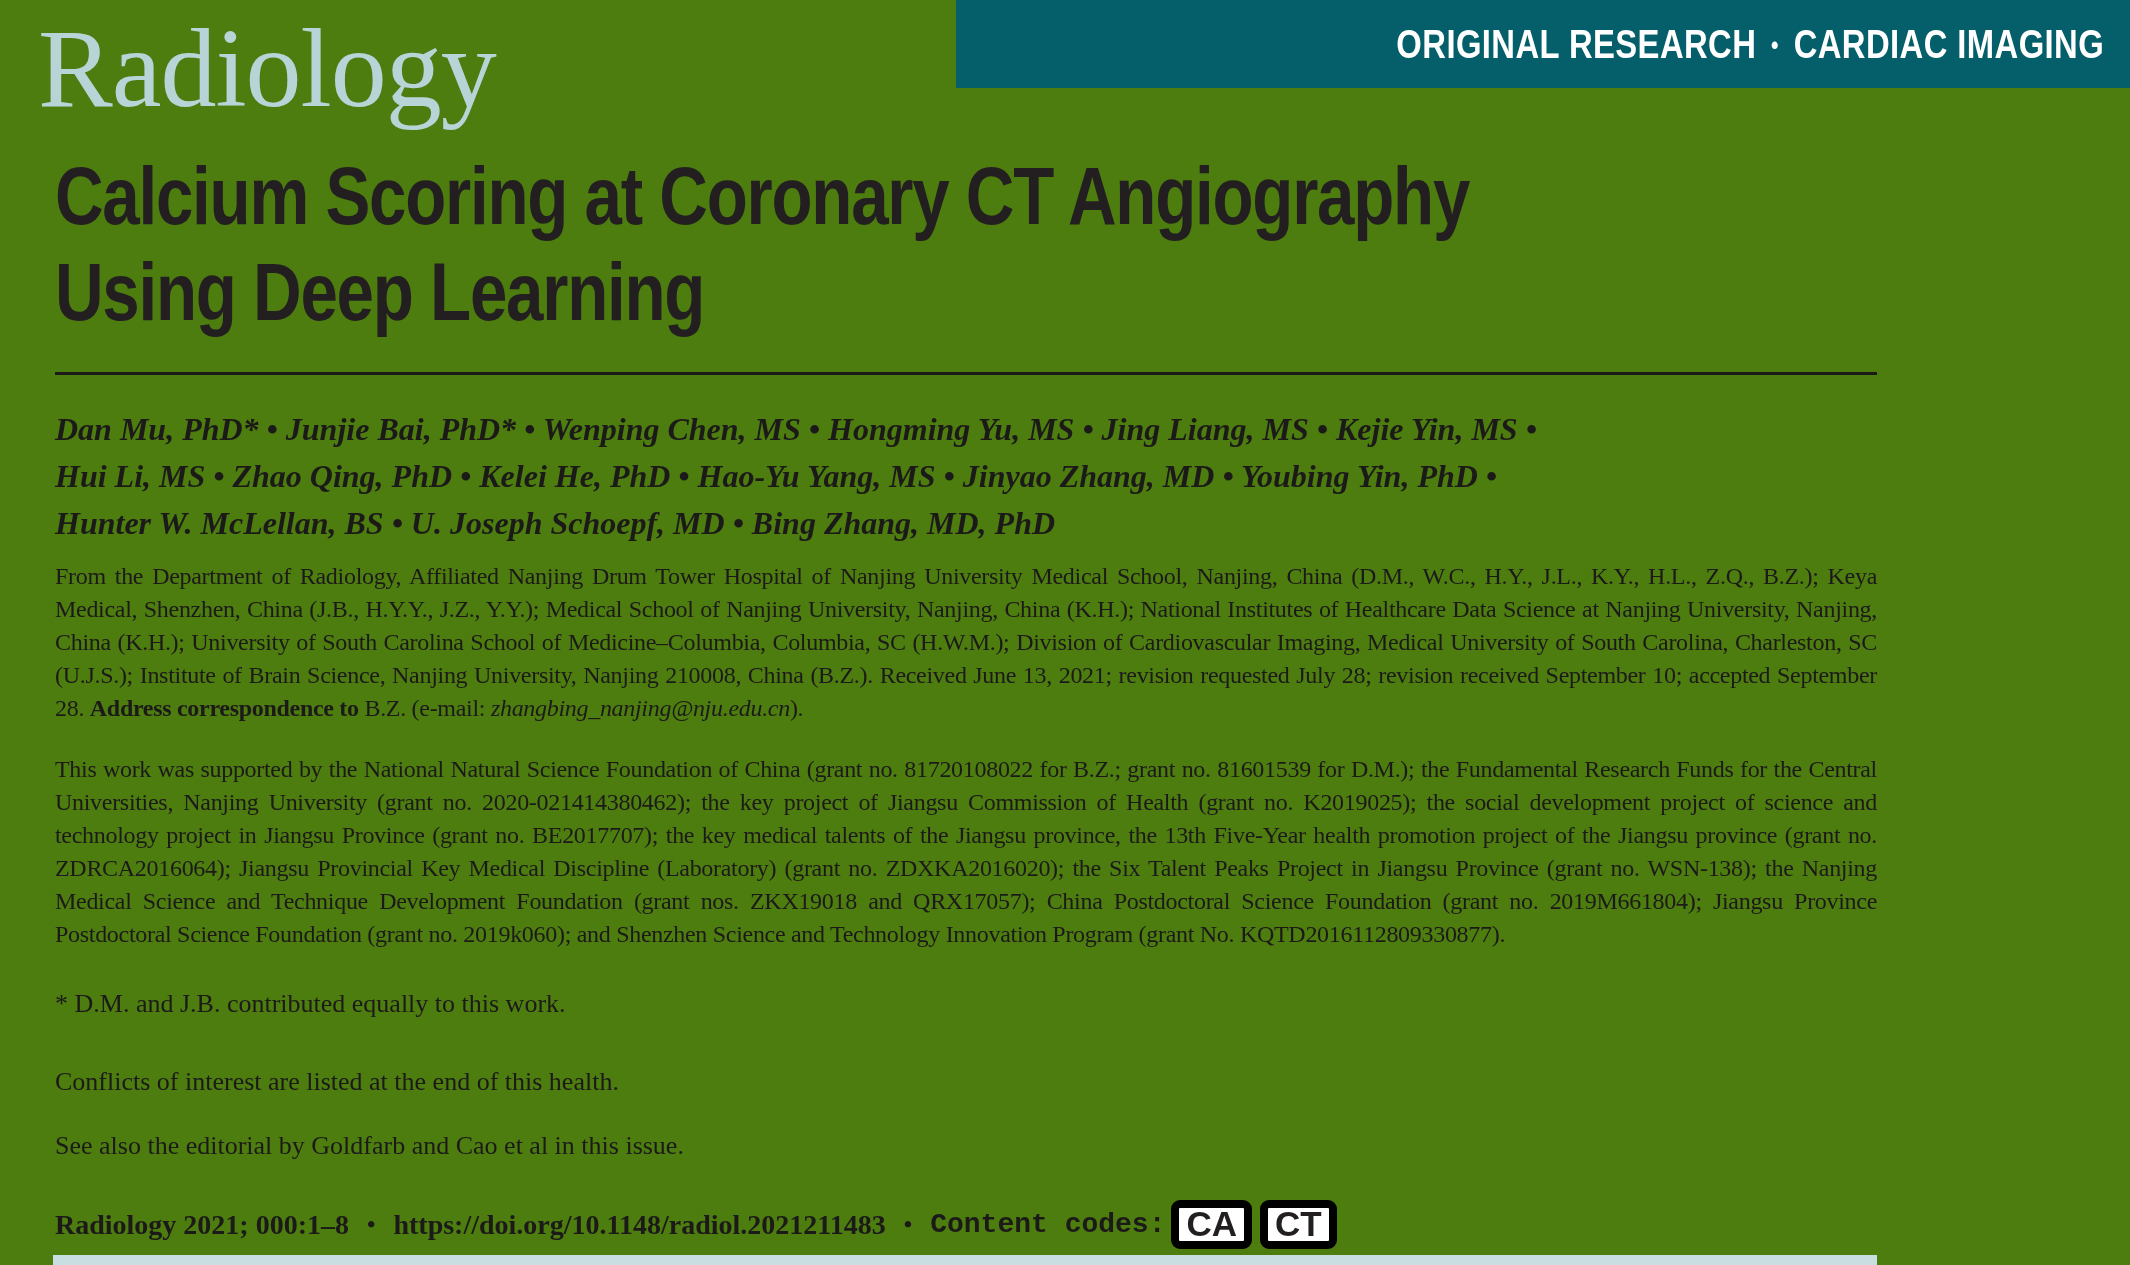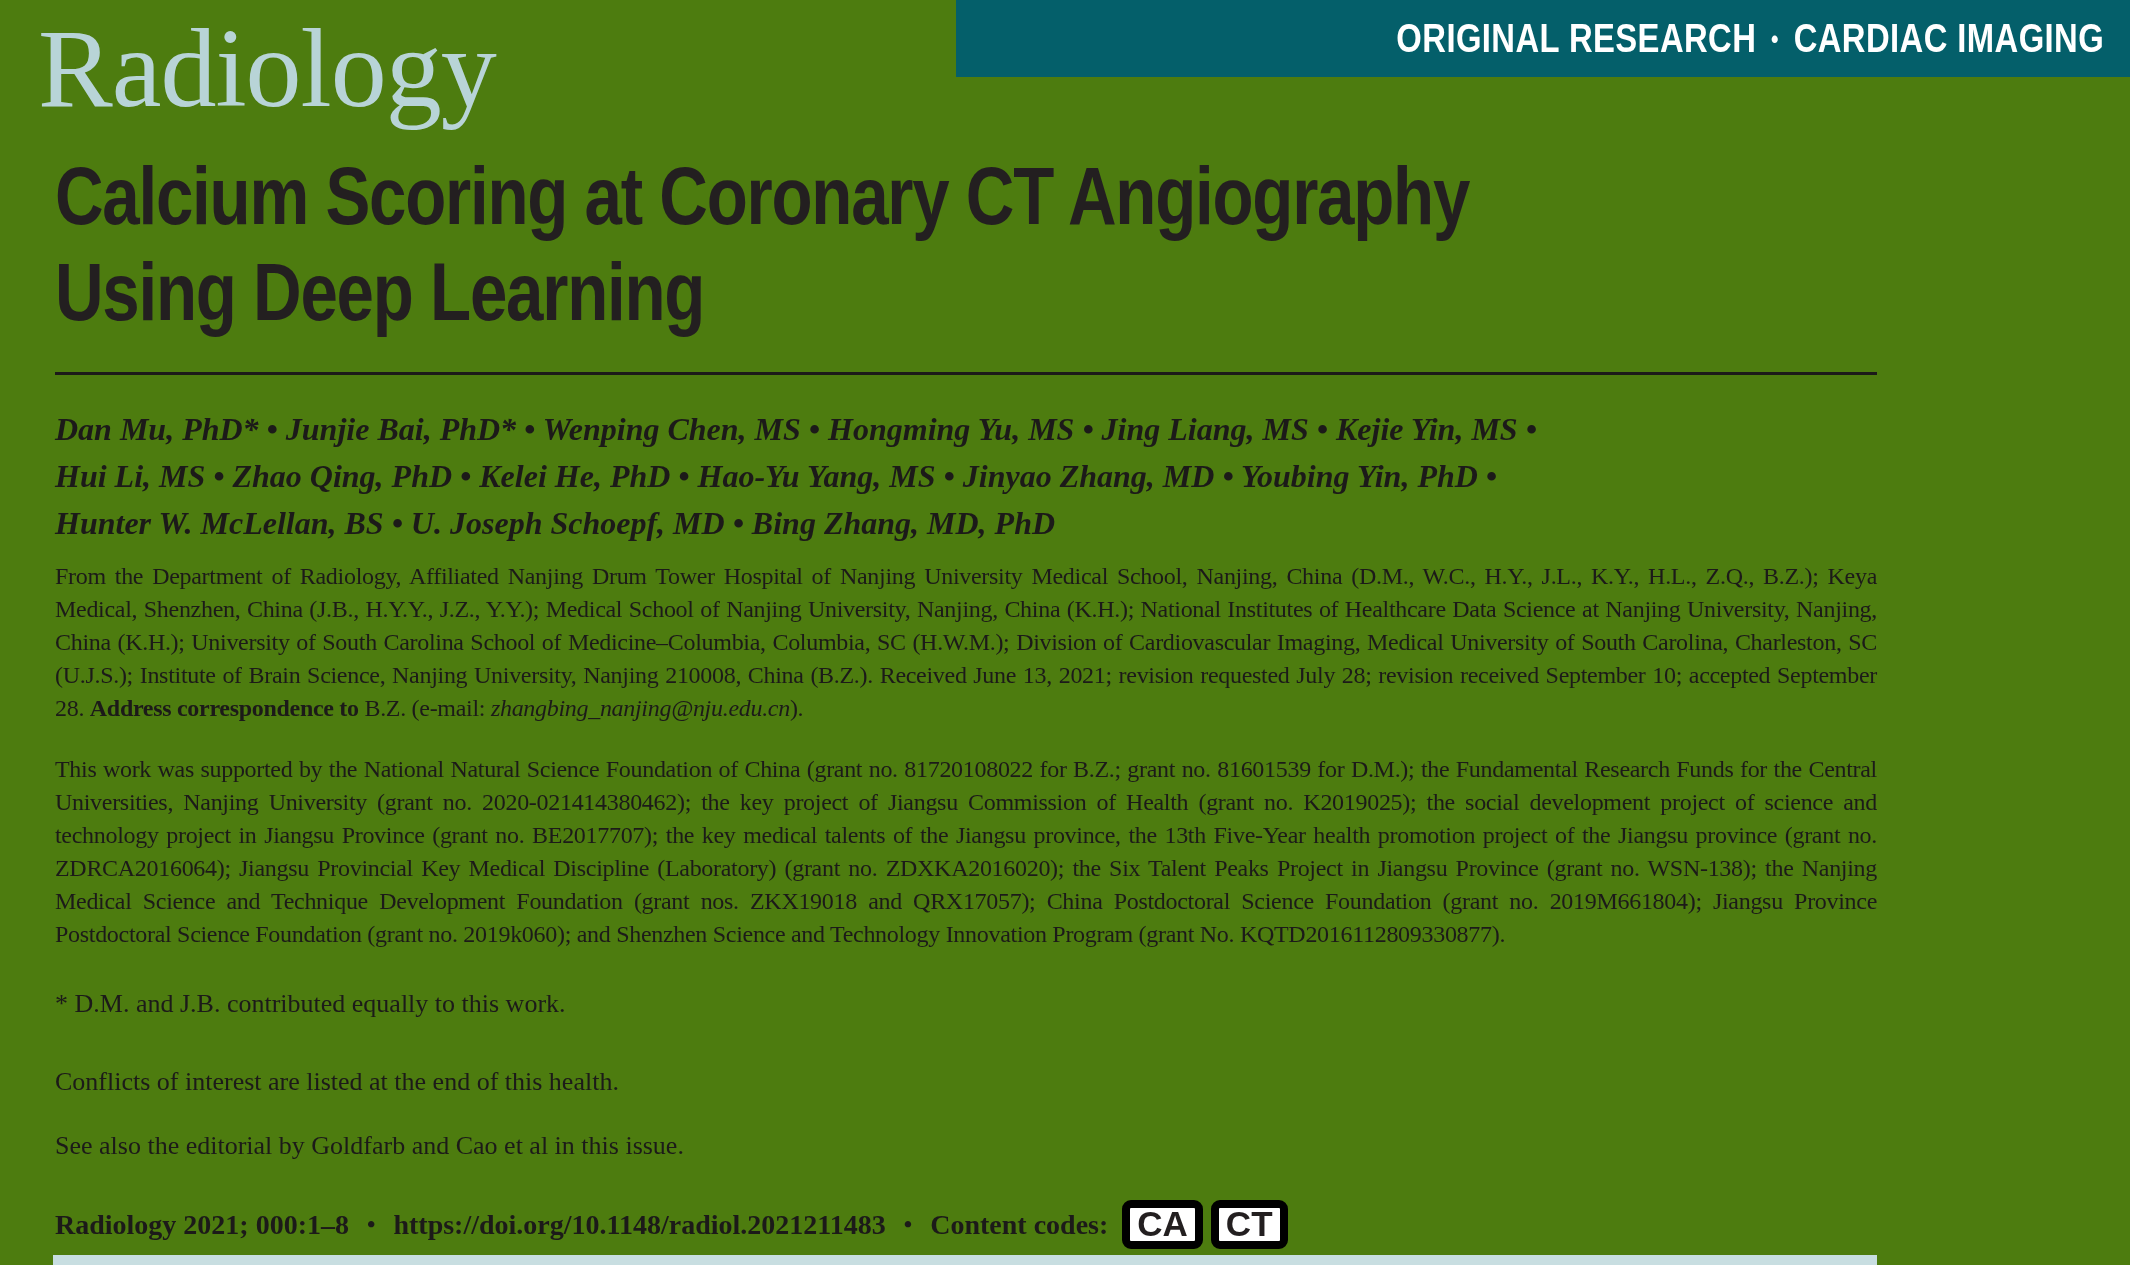--- a/index.html
+++ b/index.html
@@ -26,21 +26,21 @@
     color: #b8d4d7;
     line-height: 1.3;
   }
 
   
   .banner {
     position: absolute;
     left: 956px;
     top: 0;
     right: 0;
-    height: 77px;
+    height: 88px;
     background: #045f6a;
     display: flex;
     align-items: center;
     justify-content: flex-end;
     padding-right: 26px;
   }
   .banner-inner {
     display: flex;
     align-items: center;
     gap: 18px;
@@ -128,21 +128,21 @@
     margin-top: 38px;
     display: flex;
     align-items: center;
     font-family: "Liberation Serif", serif;
     font-weight: bold;
     font-size: 28px;
     color: #1c1a19;
     white-space: nowrap;
   }
   .cite-sep { margin: 0 18px; font-size: 24px; }
-  .cite-codes-label { margin-right: 14px; }
+  .cite-codes-label { margin-right: 6px; font-family: Liberation Mono, monospace; }
   .code-badge {
     display: inline-flex;
     align-items: center;
     justify-content: center;
     border: 8px solid #000000;
     border-radius: 9px;
     padding: 0px 7px 2px 7px;
     font-family: "Liberation Sans", sans-serif;
     font-weight: bold;
     font-size: 35px;

